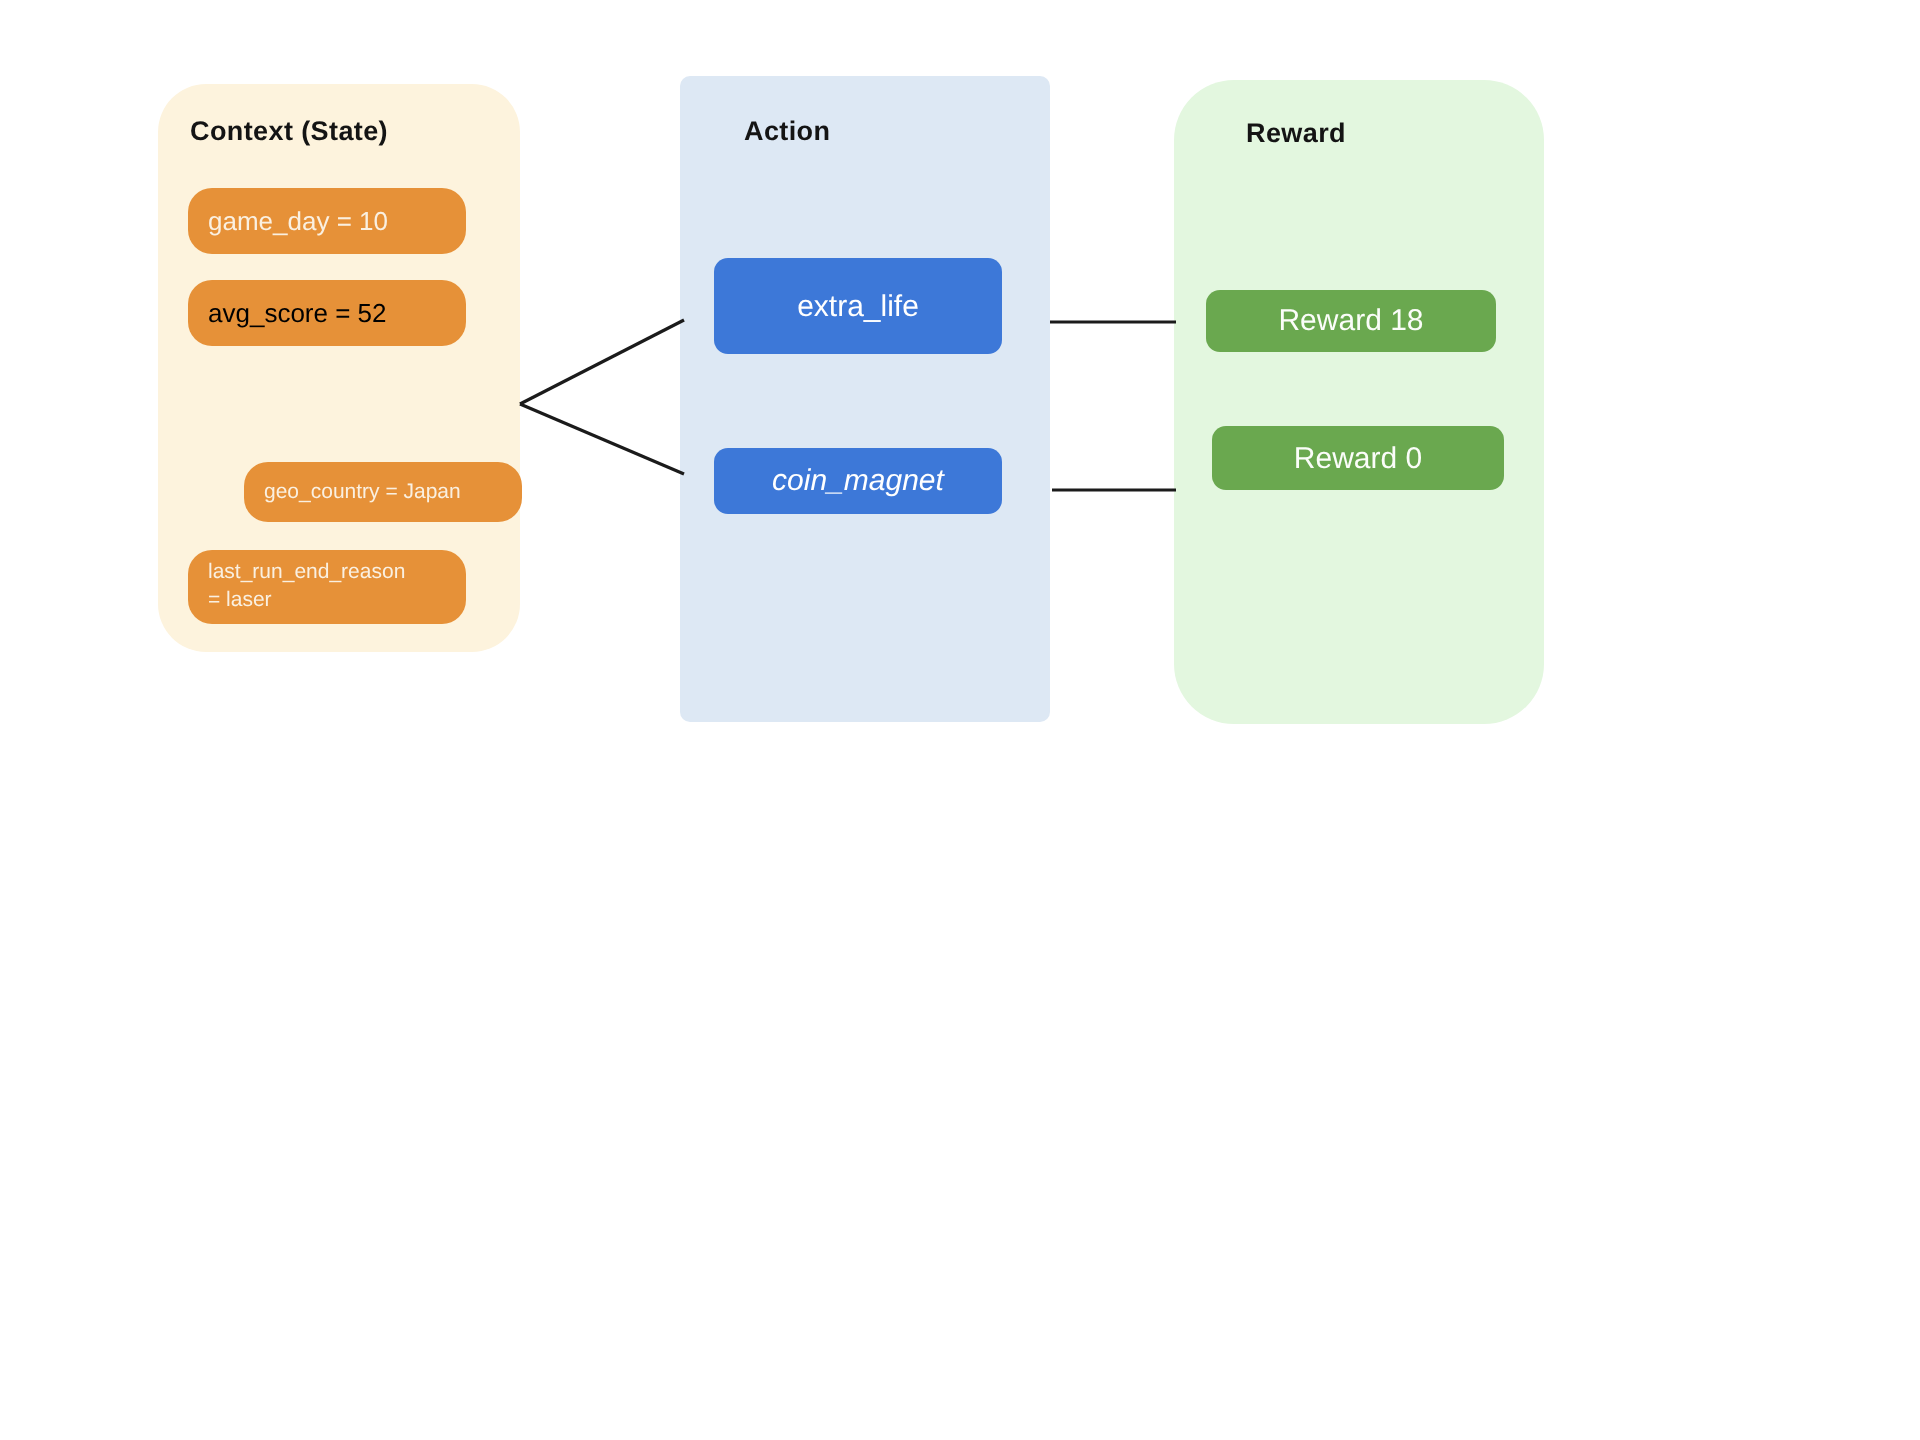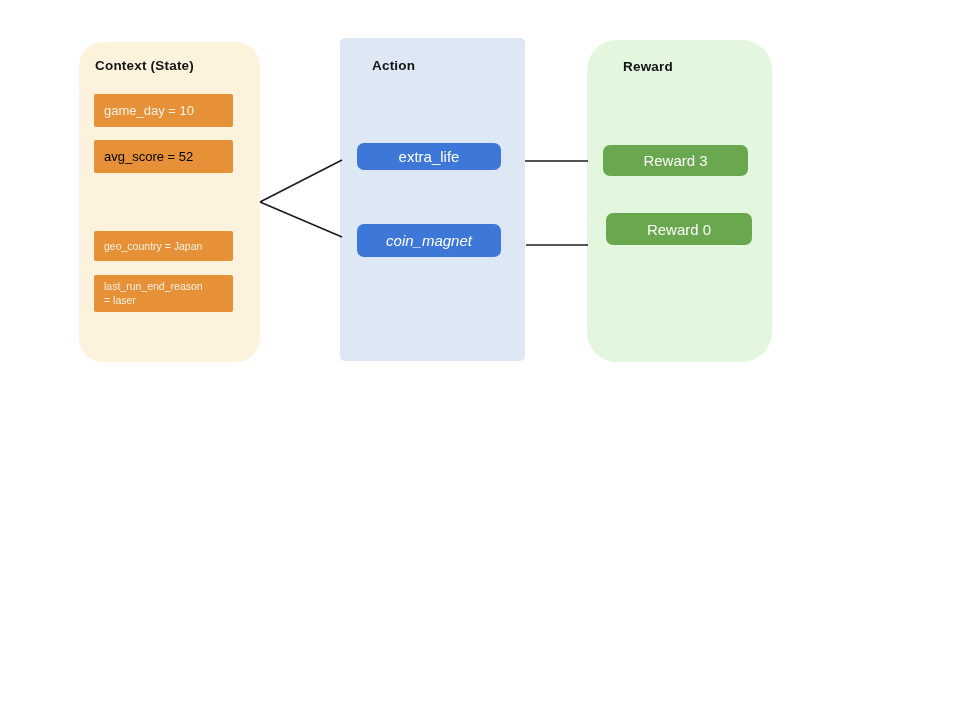--- a/index.html
+++ b/index.html
@@ -1,45 +1,45 @@
 <!DOCTYPE html>
 <html><head>
 <meta charset="utf-8">
 <style>
   html, body { margin:0; padding:0; background:#ffffff; }
   .canvas {
     position:relative; width:960px; height:720px; background:#ffffff;
     font-family:"Liberation Sans", sans-serif; overflow:hidden;
   }
   .panel { position:absolute; }
-  .panel-context { left:79px;  top:42px; width:181px; height:320px; border-radius:24px; }
+  .panel-context { left:79px;  top:42px; width:181px; height:284px; border-radius:24px; }
   .panel-action  { left:340px; top:38px; width:185px; height:323px; border-radius:5px; }
   .panel-reward  { left:587px; top:40px; width:185px; height:322px; border-radius:30px; }
 
   .hdr { position:absolute; margin:0; font-size:13.5px; font-weight:700; color:#141414; letter-spacing:0.2px; }
   .hdr-context { left:16px; top:16px; }
   .hdr-action  { left:32px; top:20px; }
   .hdr-reward  { left:36px; top:19px; }
 
   .ctx-item {
     position:absolute; left:15px; width:139px; box-sizing:border-box;
-    display:flex; align-items:center; padding:0 8px 0 10px; border-radius:2px;
+    display:flex; align-items:center; padding:0 8px 0 10px; border-radius:12px;
   }
   .ctx-1 { top:52px;  height:33px; font-size:13px; }
   .ctx-2 { top:98px;  height:33px; font-size:13px; }
   .ctx-3 { top:144px; height:32px; font-size:11.5px; }
   .ctx-4 { top:189px; height:30px; font-size:10.5px; }
   .ctx-5 { top:233px; height:37px; font-size:10.5px; line-height:1.3; padding-right:40px; }
 
   .act-btn {
     position:absolute; left:17px; width:144px; box-sizing:border-box;
     display:flex; align-items:center; justify-content:center;
     border-radius:7px; font-size:15px;
   }
-  .act-1 { top:105px; height:27px; }
+  .act-1 { top:91px; height:48px; }
   .act-2 { top:186px; height:33px; }
 
   .rwd-btn {
     position:absolute; box-sizing:border-box;
     display:flex; align-items:center; justify-content:center;
     border-radius:7px; font-size:15px;
   }
   .rwd-1 { left:16px; top:105px; width:145px; height:31px; }
   .rwd-2 { left:19px; top:173px; width:146px; height:32px; }
 
@@ -48,33 +48,33 @@
 </style>
 </head>
 <body>
 
 <div class="canvas">
 
   <section class="panel panel-context" style="background: rgb(253, 243, 221);">
     <h2 class="hdr hdr-context">Context (State)</h2>
     <div class="ctx-item ctx-1" style="background: rgb(230, 145, 56); color: rgb(250, 240, 225);">game_day = 10</div>
     <div class="ctx-item ctx-2" style="background: rgb(230, 145, 56); color: #000000;">avg_score = 52</div>
-    <div class="ctx-item ctx-4" style="background: rgb(230, 145, 56); color: rgb(250, 240, 225);">geo_country = Japan</div>
+    <div class="ctx-item ctx-4" style="background: rgb(230, 145, 56); color: rgb(250, 240, 225); margin-left: 28px;">geo_country = Japan</div>
     <div class="ctx-item ctx-5" style="background: rgb(230, 145, 56); color: rgb(250, 240, 225);">last_run_end_reason = laser</div>
   </section>
 
   <section class="panel panel-action" style="background: rgb(221, 232, 244);">
     <h2 class="hdr hdr-action">Action</h2>
     <div class="act-btn act-1" style="background: rgb(61, 120, 216); color: rgb(255, 255, 255);">extra_life</div>
     <div class="act-btn act-2" style="background: rgb(61, 120, 216); color: rgb(255, 255, 255); font-style: italic;">coin_magnet</div>
   </section>
 
   <section class="panel panel-reward" style="background: rgb(227, 247, 223);">
     <h2 class="hdr hdr-reward">Reward</h2>
-    <div class="rwd-btn rwd-1" style="background: rgb(106, 168, 79); color: rgb(251, 253, 249);">Reward 3</div>
+    <div class="rwd-btn rwd-1" style="background: rgb(106, 168, 79); color: rgb(251, 253, 249);">Reward 18</div>
     <div class="rwd-btn rwd-2" style="background: rgb(106, 168, 79); color: rgb(251, 253, 249);">Reward 0</div>
   </section>
 
   <svg class="edges" viewBox="0 0 960 720">
     <line x1="260" y1="202" x2="342" y2="160" style="stroke: rgb(27, 27, 27);"></line>
     <line x1="260" y1="202" x2="342" y2="237" style="stroke: rgb(27, 27, 27);"></line>
     <line x1="525" y1="161" x2="588" y2="161" style="stroke: rgb(27, 27, 27);"></line>
     <line x1="526" y1="245" x2="588" y2="245" style="stroke: rgb(27, 27, 27);"></line>
   </svg>
 

